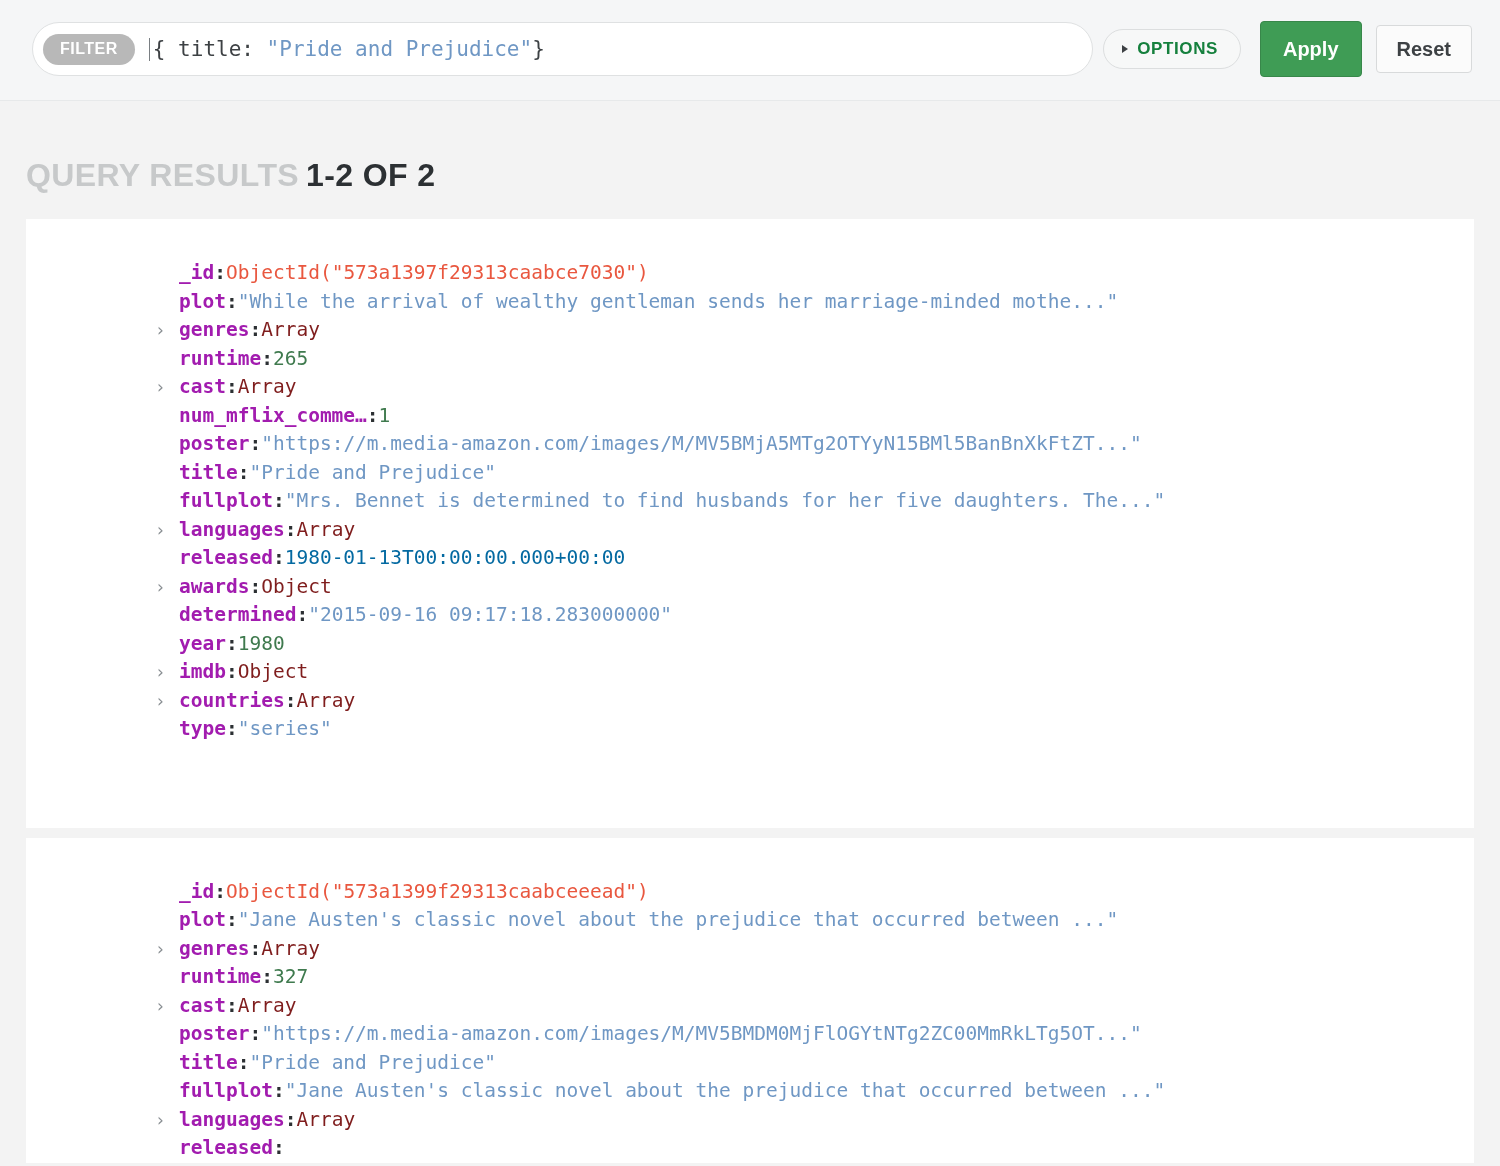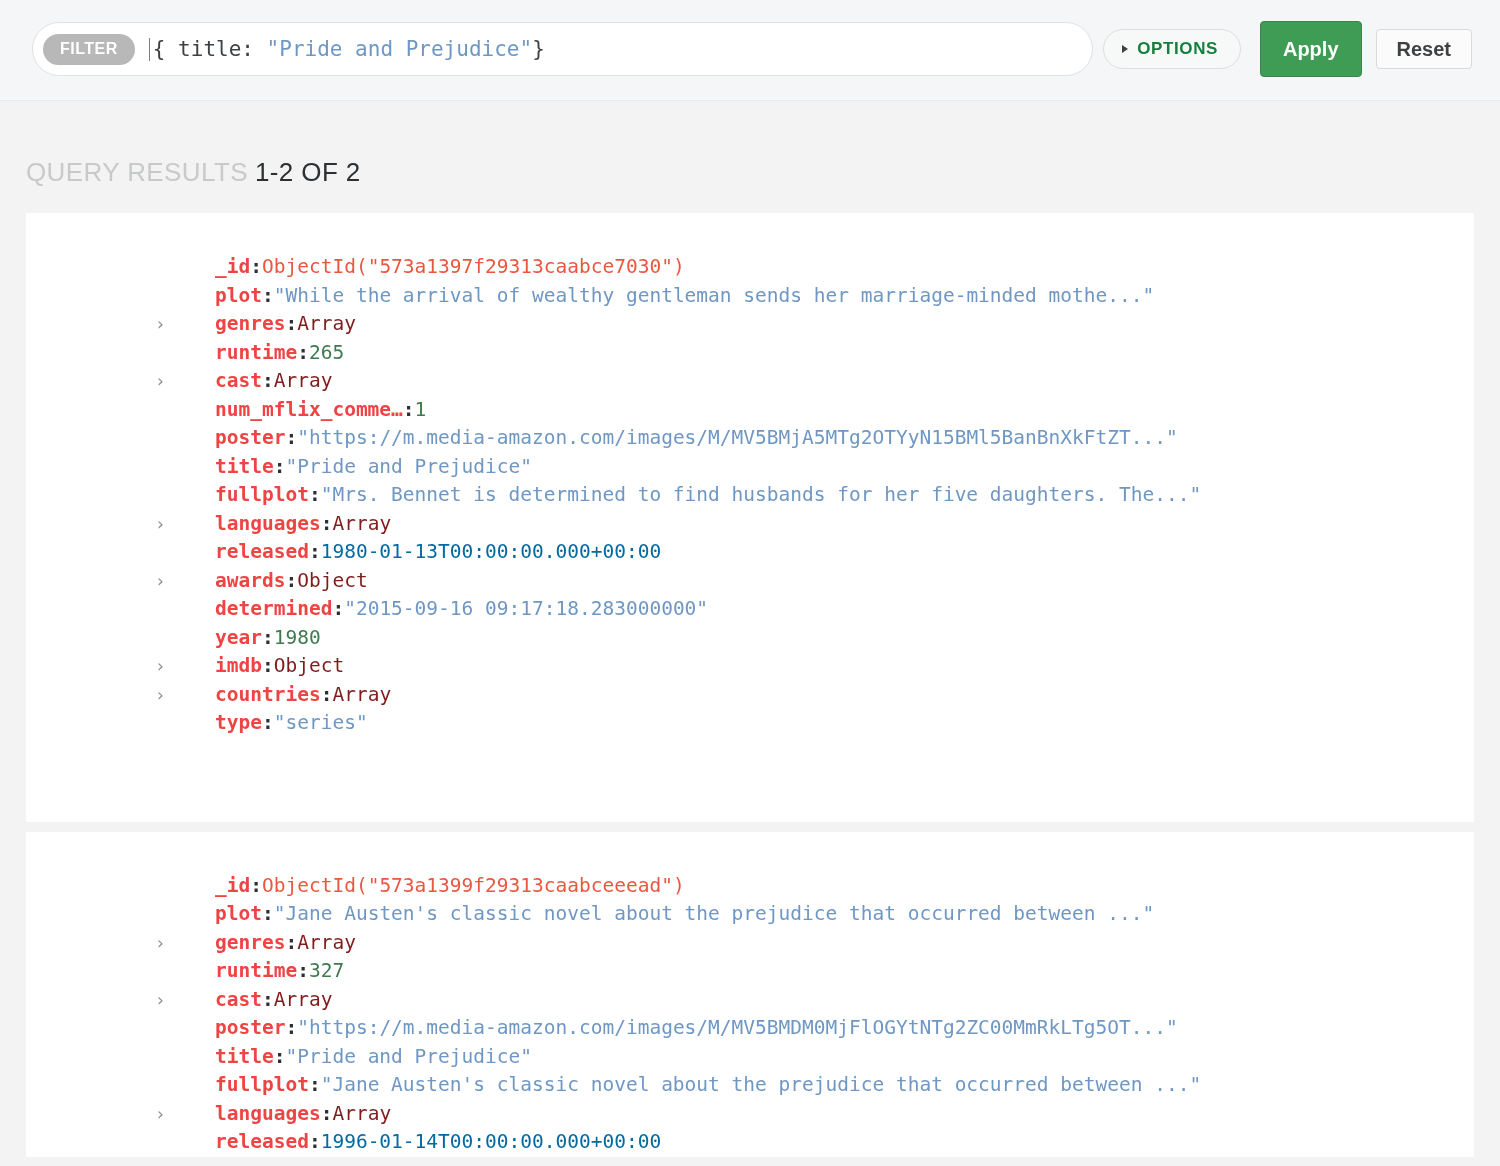--- a/index.html
+++ b/index.html
@@ -121,32 +121,32 @@
 
   .reset-btn {
     flex: 0 0 auto;
     margin-left: 14px;
     background: #fbfbfb;
     border: 1px solid #d8dadb;
     border-radius: 4px;
     color: #3d4144;
     font-size: 20px;
     font-weight: bold;
-    height: 40px;
+    height: 48px;
     padding: 0 20px;
     cursor: pointer;
     font-family: "Liberation Sans", sans-serif;
     box-sizing: border-box;
   }
 
   
   .results-header {
     padding: 58px 0 0 26px;
-    font-size: 26px;
-    font-weight: normal;
+    font-size: 32px;
+    font-weight: bold;
     letter-spacing: 0.4px;
     line-height: 1;
   }
   .results-header .label { color: #c7c9ca; }
   .results-header .count { color: #2c3033; margin-left: 7px; }
 
   
   .doc-list {
     margin-top: 28px;
     padding: 0 26px;
@@ -178,23 +178,22 @@
     font-family: "DejaVu Sans", sans-serif;
     font-size: 17px;
     line-height: 28.5px;
     cursor: pointer;
     user-select: none;
   }
   .expander.empty { cursor: default; }
 
   .field-key {
     flex: 0 0 auto;
-    color: #ef4444;
-    font-weight: bold;
-    margin-left: 36px;
+    color: #a21caf;
+    font-weight: bold;
   }
   .field-sep { color: #2c3033; font-weight: bold; }
   .field-val { flex: 0 1 auto; overflow: hidden; }
 
   .v-objectid { color: #e9573f; }
   .v-string   { color: #6f97c4; }
   .v-number   { color: #3f7a4e; }
   .v-date     { color: #0369a1; }
   .v-type     { color: #7f1d1d; }
 </style>
@@ -382,17 +381,16 @@
         <div class="field-row">
           <span class="expander">›</span>
           <span class="field-key">languages</span>
           <span class="field-sep">: </span>
           <span class="field-val v-type">Array</span>
         </div>
         <div class="field-row">
           <span class="expander empty"></span>
           <span class="field-key">released</span>
           <span class="field-sep">: </span>
-          <span class="field-val v-date">1996-01-14T00:00:00.000+00:00</span>
         </div>
       </div>
   </div>
 </div>
 
 </body></html>

